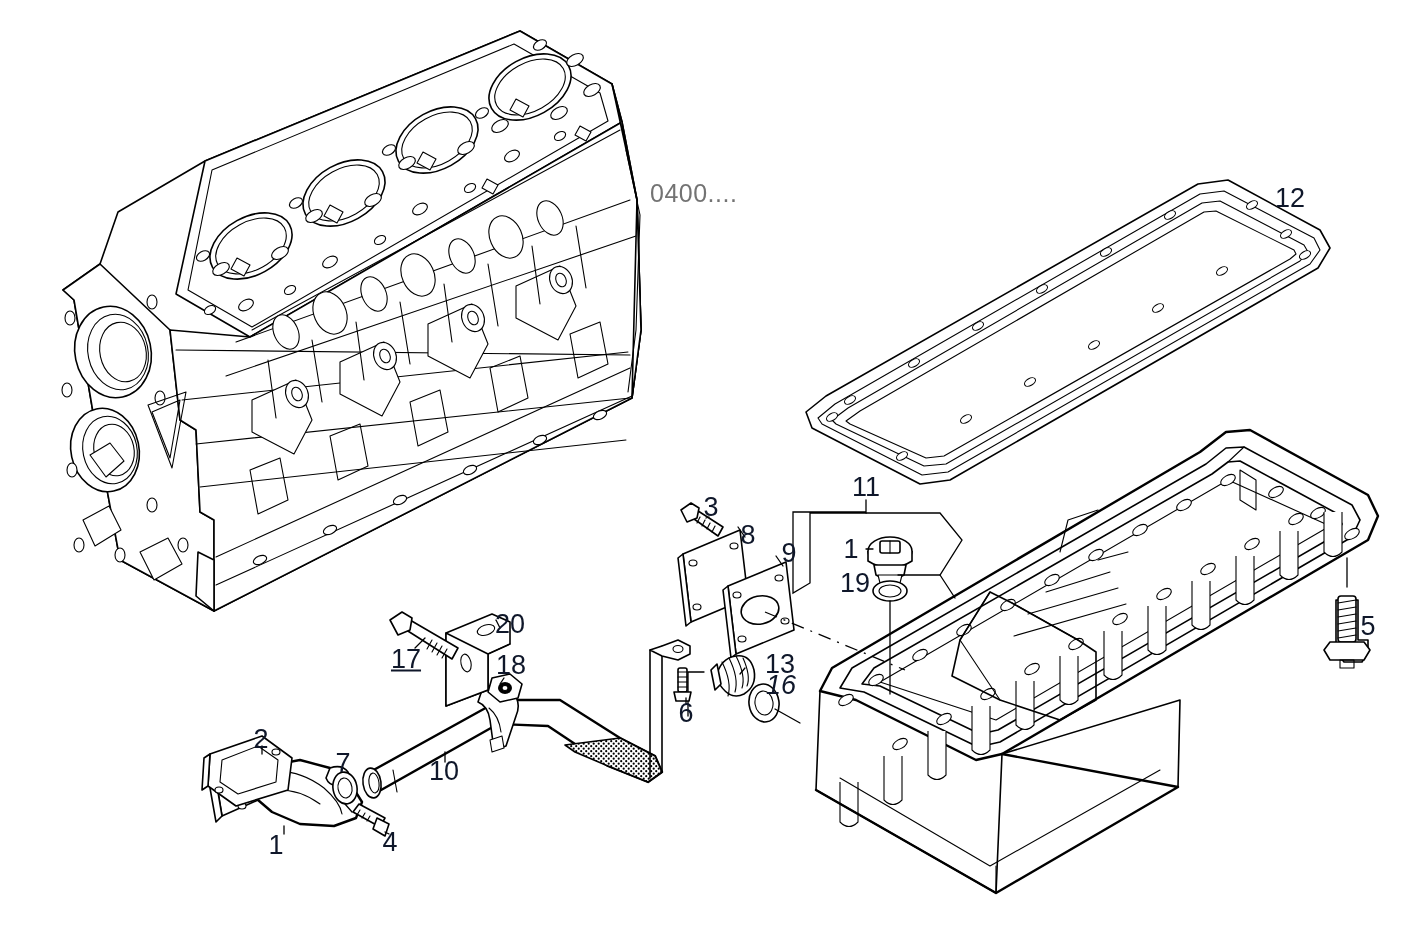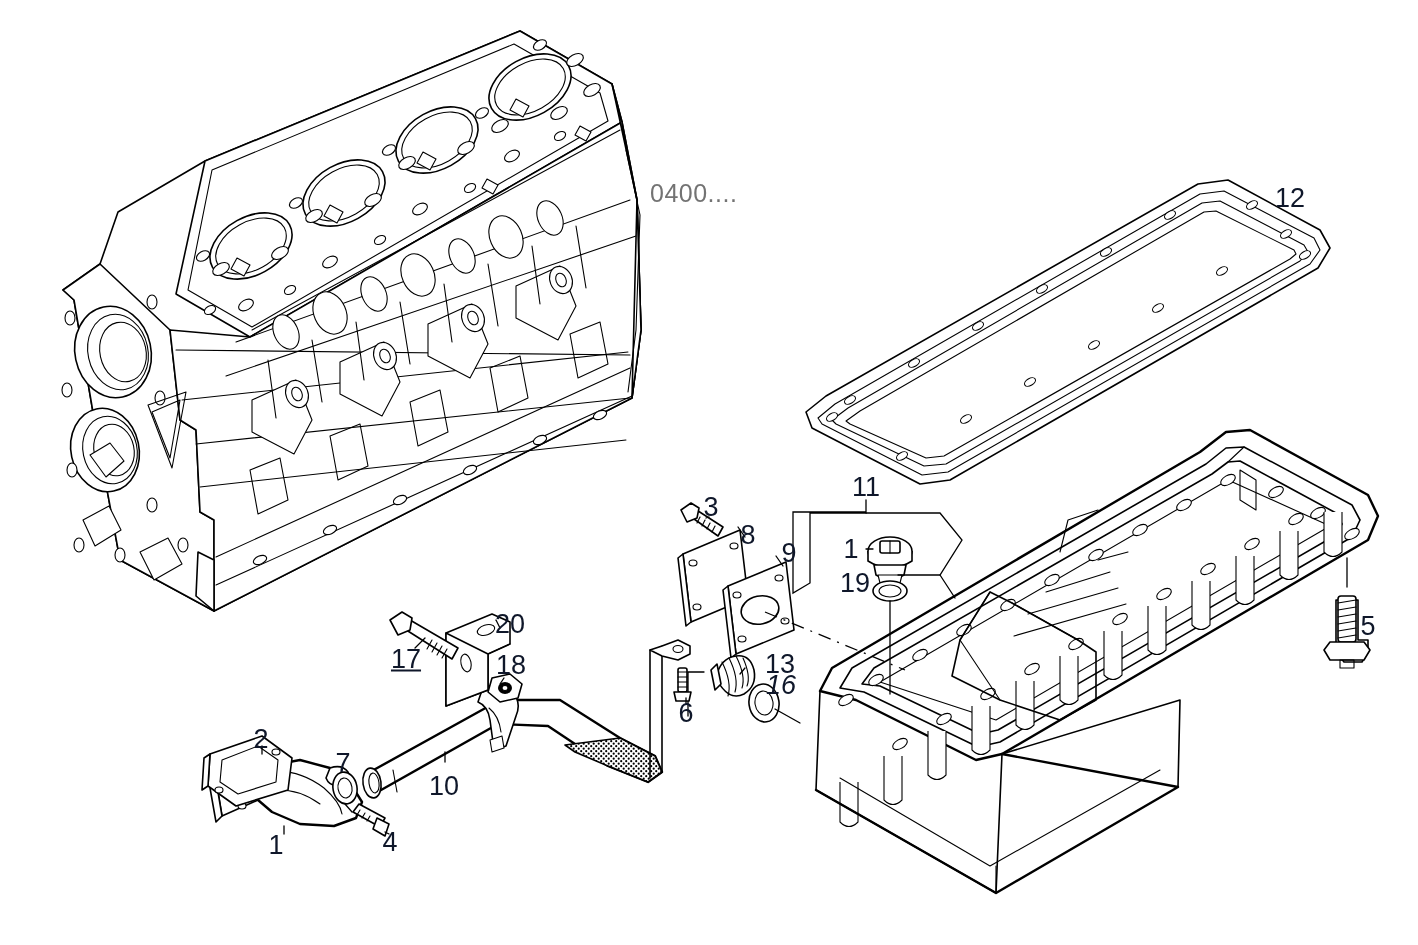--- a/index.html
+++ b/index.html
@@ -496,21 +496,21 @@
 
 <div class="callout" style="left:276px;top:845px;">1</div>
 <div class="callout" style="left:261px;top:739px;">2</div>
 <div class="callout" style="left:711px;top:507px;">3</div>
 <div class="callout" style="left:390px;top:842px;">4</div>
 <div class="callout" style="left:1368px;top:626px;">5</div>
 <div class="callout" style="left:686px;top:713px;">6</div>
 <div class="callout" style="left:343px;top:763px;">7</div>
 <div class="callout" style="left:748px;top:535px;">8</div>
 <div class="callout" style="left:789px;top:553px;">9</div>
-<div class="callout" style="left:444px;top:771px;margin-top:15px;">10</div>
+<div class="callout" style="left:444px;top:771px;">10</div>
 <div class="callout" style="left:866px;top:487px;">11</div>
 <div class="callout" style="left:1290px;top:198px;">12</div>
 <div class="callout" style="left:752px;top:664px;margin-left:28px;">13</div>
 <div class="callout" style="left:855px;top:583px;">19</div>
 <div class="callout" style="left:851px;top:549px;">1</div>
 <div class="callout" style="left:781px;top:685px;font-style:italic;">16</div>
 <div class="callout" style="left:406px;top:659px;text-decoration:underline;">17</div>
 <div class="callout" style="left:511px;top:665px;">18</div>
 <div class="callout" style="left:510px;top:624px;">20</div>
 

